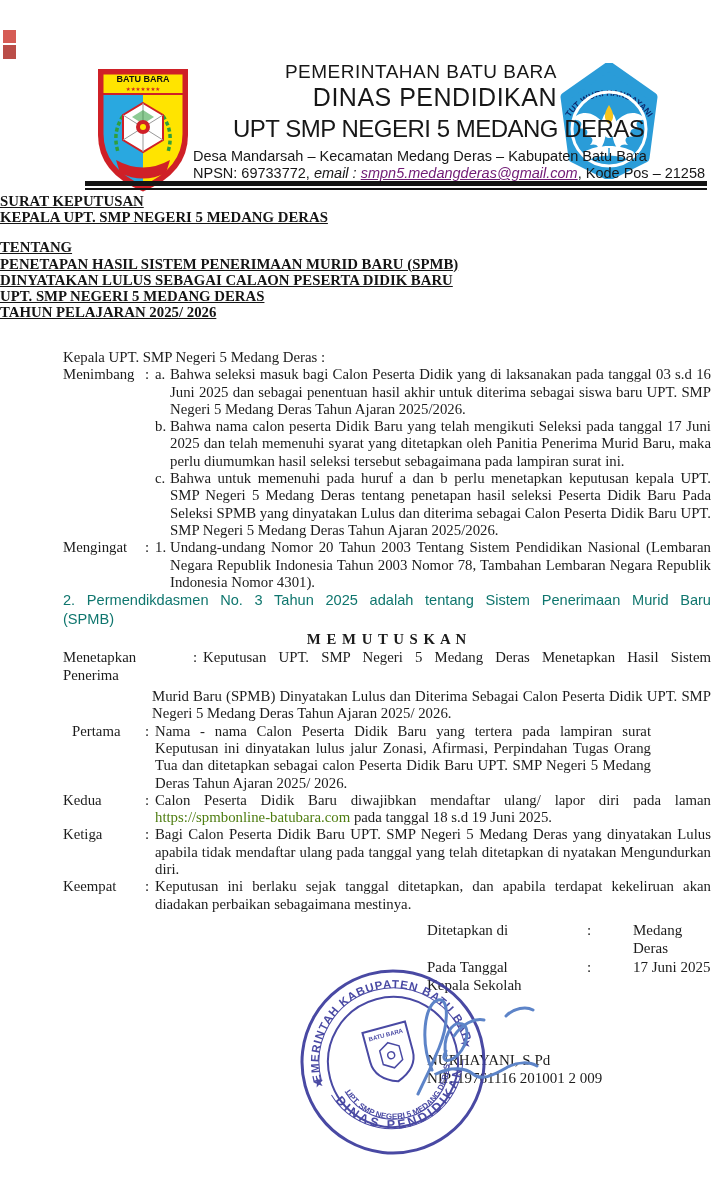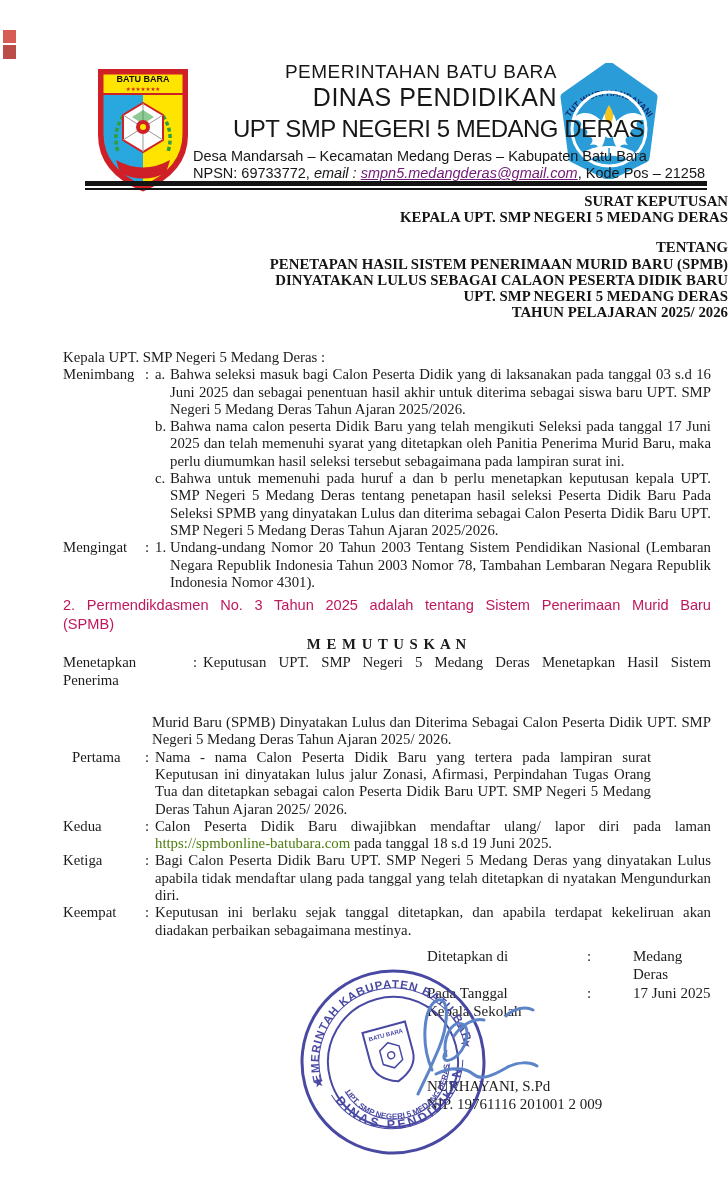--- a/index.html
+++ b/index.html
@@ -22,40 +22,40 @@
   .lh-npsn .it{font-style:italic;}
   .lh-npsn .mail{font-style:italic;text-decoration:underline;color:#701a75;}
   .logo-left{position:absolute;left:93px;top:66px;}
   .logo-right{position:absolute;left:556px;top:63px;}
 
   .rule{position:absolute;left:85px;top:181px;width:622px;height:10px;}
   .rule .thick{height:5px;background:#141414;}
   .rule .thin{height:2px;background:#141414;margin-top:2px;}
 
   
-  .titleblock{position:absolute;left:0;top:193px;width:728px;text-align:right;
-              font-weight:bold;font-size:14.8px;line-height:16.2px;color:#151515;}
+  .titleblock{position:absolute;left:0;top:193px;width:728px;text-align:left;
+              font-weight:bold;font-size:14.8px;line-height:16.2px;color:#151515;text-decoration:underline;}
   .titleblock .gap{height:14px;}
 
   
   .body{position:absolute;left:63px;top:349px;width:648px;font-size:14.8px;line-height:17.3px;color:#1c1c1c;}
   .row{display:flex;align-items:flex-start;}
   .lbl{flex:none;width:82px;}
   .lbl.wide{width:130px;}
   .lbl.ind{padding-left:9px;width:73px;}
   .colon{flex:none;width:10px;}
   .content{flex:1;min-width:0;}
   .item{display:flex;}
   .item .letter{flex:none;width:15px;}
   .item .itext{flex:1;text-align:justify;}
   .just{text-align:justify;}
   .jlast{text-align:justify;text-align-last:justify;}
-  .sans2{font-family:"Liberation Sans",sans-serif;font-size:14.6px;line-height:19px;margin-top:5px;color:#be185d;}
+  .sans2{font-family:"Liberation Sans",sans-serif;font-size:14.6px;line-height:19px;color:#0f766e;}
   .memutuskan{text-align:center;font-weight:bold;letter-spacing:1px;margin:2px 0 1px 0;}
-  .cont-par{margin-left:89px;margin-top:25px;text-align:justify;}
+  .cont-par{margin-left:89px;margin-top:4px;text-align:justify;}
   .narrow{padding-right:60px;}
   .link{color:#4d7c0f;text-decoration:none;}
 
   
   .sigblock{margin-left:364px;margin-top:8px;font-size:15px;line-height:18.5px;position:relative;z-index:1;}
   .sigrow{display:flex;gap:32px;}
   .sigrow .sl{flex:none;width:128px;}
   .sigrow .sc{flex:none;width:14px;}
   .signame{margin-top:56px;white-space:nowrap;}
   .signip{white-space:nowrap;}

